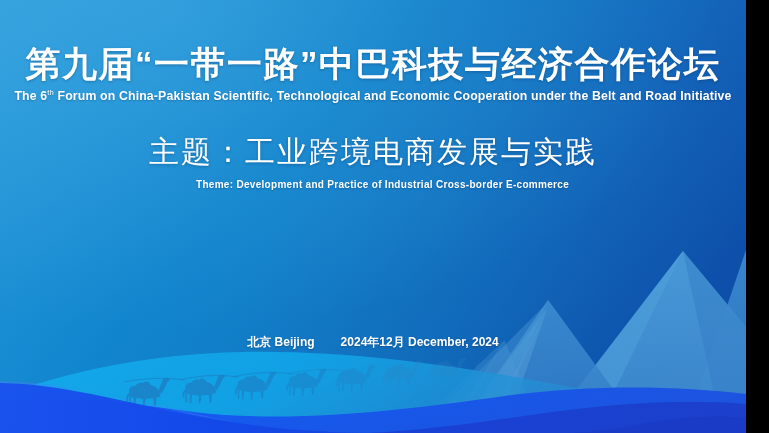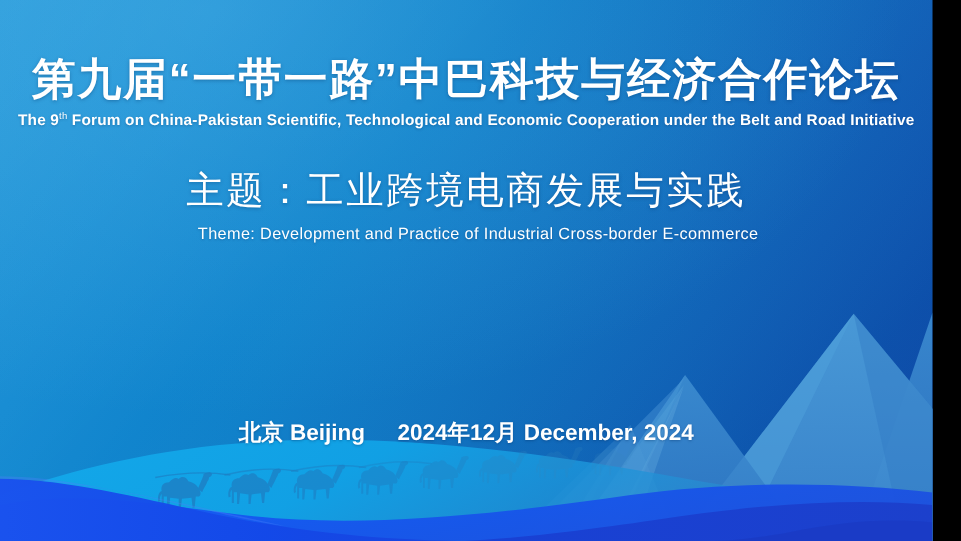--- a/index.html
+++ b/index.html
@@ -49,33 +49,33 @@
     color:#ffffff;
     font-size:30px;
     font-weight:normal;
     letter-spacing:2px;
     text-shadow:0 1px 3px rgba(0,40,90,.35);
     white-space:nowrap;
   }
   .theme-en{
     margin-top:6px;
     color:#ffffff;
-    font-size:13px;
-    font-weight:normal;
+    font-size:10px;
+    font-weight:bold;
     letter-spacing:.3px;
     white-space:nowrap;
     text-shadow:0 1px 2px rgba(0,40,90,.30);
     margin-left:19px;
   }
 
   .footer-line{
     position:absolute; left:0; right:0; top:334px;
     text-align:center; z-index:40;
     color:#ffffff;
-    font-size:18px;
+    font-size:12px;
     font-weight:bold;
     white-space:nowrap;
     text-shadow:0 1px 2px rgba(0,40,90,.35);
   }
   .footer-line .place{ margin-right:26px; }
 </style>
 </head>
 <body>
 
 <div id="poster">
@@ -256,21 +256,21 @@
       <path d="M0,381 C48,381 104,394 170,408 C200,415 220,419 236,421
                C200,414 140,399 80,390 C50,386 22,383 0,383 Z" fill="#4d7ffb" opacity="0.35"></path>
     </svg>
   </div>
 
   <div class="text-wrap">
 
     <div class="title-cn">第九届“一带一路”中巴科技与经济合作论坛</div>
 
     <div class="title-en">
-      <span>The 9</span><sup>th</sup><span> Forum on China-Pakistan Scientific, Technological and Economic Cooperation under the Belt and Road Initiative</span>
+      <span>The 6</span><sup>th</sup><span> Forum on China-Pakistan Scientific, Technological and Economic Cooperation under the Belt and Road Initiative</span>
     </div>
 
     <div class="theme-cn">主题：工业跨境电商发展与实践</div>
 
     <div class="theme-en">Theme: Development and Practice of Industrial Cross-border E-commerce</div>
   </div>
 
   <div class="footer-line">
     <span class="place">北京 Beijing</span><span class="date">2024年12月 December, 2024</span>
   </div>

